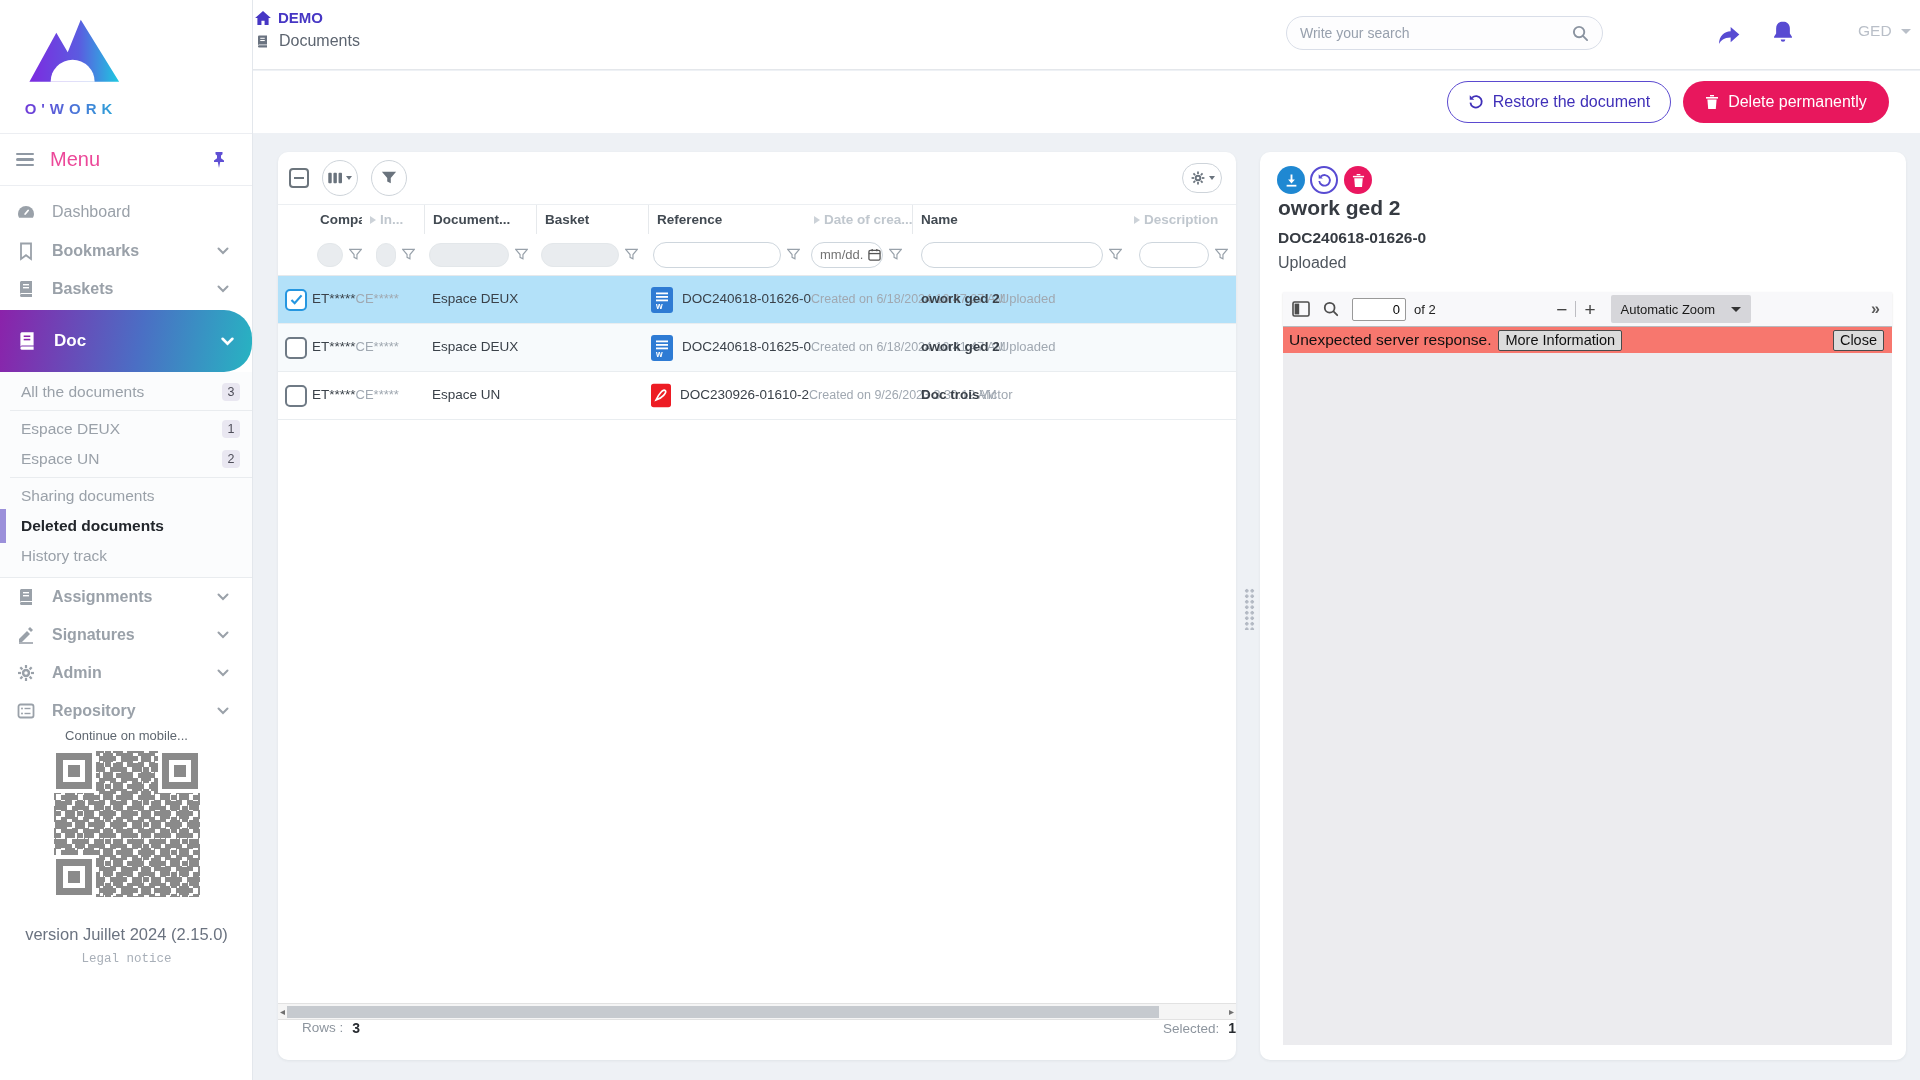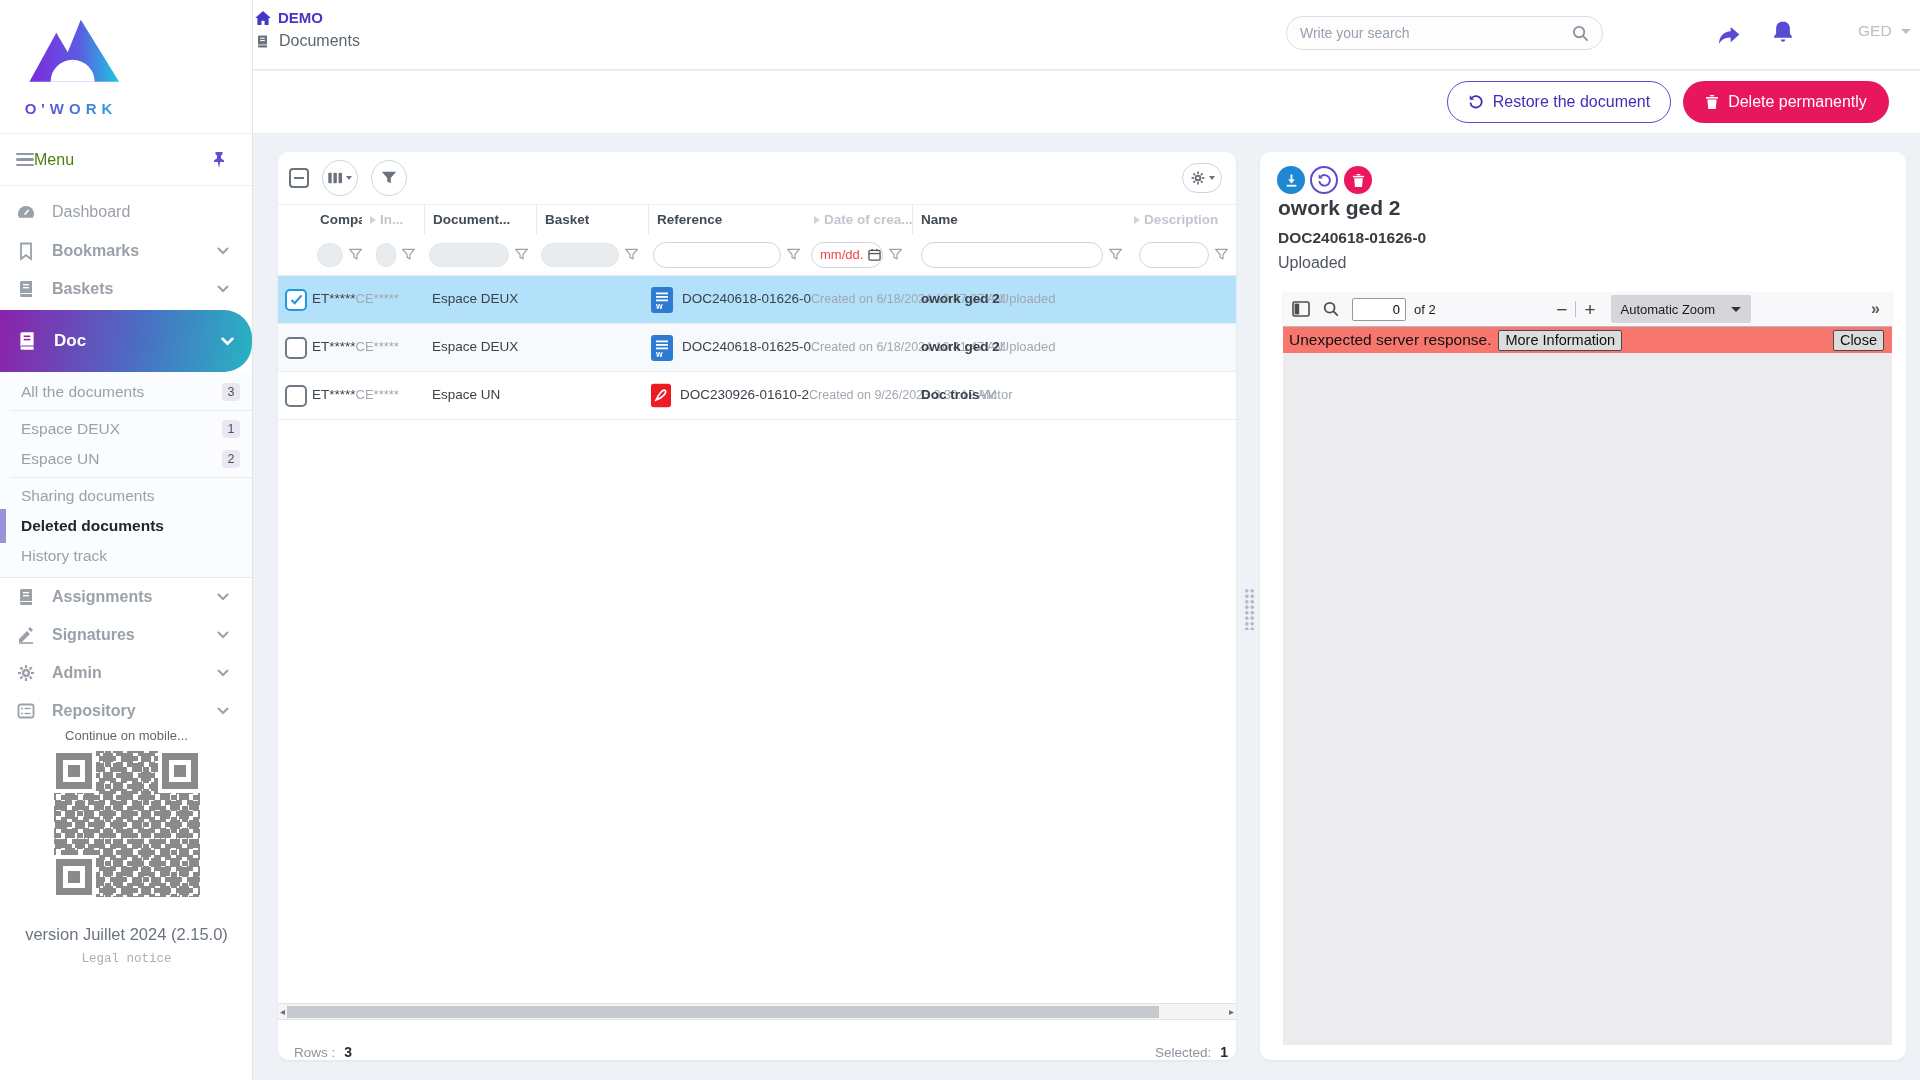--- a/index.html
+++ b/index.html
@@ -17,21 +17,21 @@
   .logo { position:absolute; left:12px; top:8px; width:118px; text-align:center; }
   .logo svg { width:106px; height:92px; margin:0 auto; }
   .logo-text { font-size:15px; font-weight:bold; letter-spacing:5px;
     background:linear-gradient(90deg,#7a2bd8,#21b5d8);
     -webkit-background-clip:text; background-clip:text; color:transparent; }
   .menu-row { position:absolute; left:0; top:133px; width:100%; height:53px;
     border-top:1px solid #eceef2; border-bottom:1px solid #eceef2;
     display:flex; align-items:center; padding:0 26px 0 16px; }
   .burger { width:18px; }
   .burger i { display:block; height:2.4px; background:#8f98a3; border-radius:2px; margin:3px 0; }
-  .menu-label { margin-left:0; font-size:16px; color:#4d7c0f; }
+  .menu-label { margin-left:16px; font-size:20px; color:#ec4899; }
   .pin { margin-left:auto; }
   .nav { position:absolute; left:0; top:192px; width:100%; }
   .nav-item { height:38px; display:flex; align-items:center; padding:0 23px 0 16px; color:#9aa1a9; font-size:16px; cursor:pointer; }
   .nav-item.h40 { height:40px; }
   .nav-item .ic { width:20px; height:20px; margin-right:16px; color:#9aa1a9; flex:none; }
   .nav-item.b { font-weight:bold; }
   .chev { margin-left:auto; color:#9aa1a9; }
   .doc-active { height:62px; margin:2px 0 0; display:flex; align-items:center; padding:0 18px 0 16px;
     background:linear-gradient(100deg,#8b22aa 0%, #4b6ec4 55%, #27b4c2 100%);
     border-radius:0 28px 28px 0; color:#fff; font-size:17px; font-weight:bold; cursor:pointer; }
@@ -98,41 +98,41 @@
   .tgrid { display:grid; grid-template-columns:34px 50px 62px 112px 112px 158px 106px 214px 110px; }
   .tc-head { position:absolute; left:0; top:52px; width:100%; height:30px; border-top:1px solid #eceff2; align-items:center;
     font-size:13.5px; font-weight:bold; color:#424a52; }
   .tc-head > div { padding-left:8px; display:flex; align-items:center; gap:4px; height:100%; white-space:nowrap; overflow:hidden; }
   .tc-head .lt { color:#c0c7ce; }
   .tc-head .sep { border-left:1px solid #e6e9ec; }
   .sort { width:0; height:0; border-top:4.5px solid transparent; border-bottom:4.5px solid transparent; border-left:6px solid #ccd2d8; flex:none; }
   .tc-filter { position:absolute; left:0; top:82px; width:100%; height:42px; align-items:center; border-bottom:1px solid #e6e9ec; }
   .fcell { display:flex; align-items:center; padding-left:5px; }
   .pillg { height:24px; background:#e9ecef; border:1px solid #e3e7ea; border-radius:12px; }
-  .pillw { height:26px; background:#fff; border:1px solid #ced6dd; border-radius:13px; display:flex; align-items:center; padding:0 8px; gap:5px; font-size:13px; color:#ef4444; }
+  .pillw { height:26px; background:#fff; border:1px solid #ced6dd; border-radius:13px; display:flex; align-items:center; padding:0 8px; gap:5px; font-size:13px; color:#737373; }
   .ffun { margin-left:6px; flex:none; }
   .tc-rows { position:absolute; left:0; top:124px; width:100%; }
   .trow { height:48px; align-items:center; border-bottom:1px solid #e9edf0; font-size:13.5px; color:#3c434b; cursor:pointer; }
   .trow.sel { background:#b3e1f9; }
   .trow.alt { background:#f7fafc; }
   .cb { width:22px; height:22px; border:2px solid #6f7a85; border-radius:5px; background:#fff; margin-left:7px;
     display:flex; align-items:center; justify-content:center; cursor:pointer; }
   .cb.checked { border-color:#2596e0; }
   .l1 { color:#3a4149; line-height:1.25; white-space:nowrap; }
   .l1.bold { font-weight:bold; }
   .l2 { color:#a0a8b1; line-height:1.25; font-size:13px; white-space:nowrap; }
   .c-ref { display:flex; align-items:center; gap:9px; white-space:nowrap; overflow:visible; padding-left:3px; }
   .c-ref .l2 { font-size:12.5px; }
   .cellpad { padding-left:8px; }
   .hscroll { position:absolute; left:0; top:851px; width:100%; height:17px; background:#f5f5f5;
     border-top:1px solid #e2e2e2; border-bottom:1px solid #e2e2e2; }
   .hthumb { position:absolute; left:9px; top:2px; width:872px; height:12px; background:#c6cacf; cursor:grab; }
   .harrow { position:absolute; top:1px; font-size:10px; color:#707070; line-height:14px; cursor:pointer; }
   .harrow.l { left:2px; } .harrow.r { right:2px; }
-  .tc-foot { position:absolute; left:4px; top:868px; width:100%; height:40px; display:flex; align-items:flex-end; padding:0 12px; font-size:13.5px; color:#8d959e; }
+  .tc-foot { position:absolute; left:12px; top:868px; width:100%; height:40px; display:flex; align-items:flex-start; padding:0 12px; font-size:13.5px; color:#8d959e; }
   .tc-foot b { color:#272b30; margin-left:9px; font-size:14px; }
   .foot-right { margin-left:auto; display:flex; align-items:center; }
 
   
   .pa { position:absolute; top:14px; width:28px; height:28px; border-radius:50%; display:flex; align-items:center; justify-content:center; cursor:pointer; }
   .pa-dl { left:17px; background:#1f88d2; }
   .pa-restore { left:50px; background:#fff; border:2px solid #584bd2; color:#584bd2; }
   .pa-trash { left:84px; background:#ea1760; }
   .pv-title  { position:absolute; left:18px; top:44px; font-size:21px; font-weight:bold; color:#363b42; }
   .pv-ref    { position:absolute; left:18px; top:77px; font-size:15.5px; font-weight:bold; color:#363b42; }

